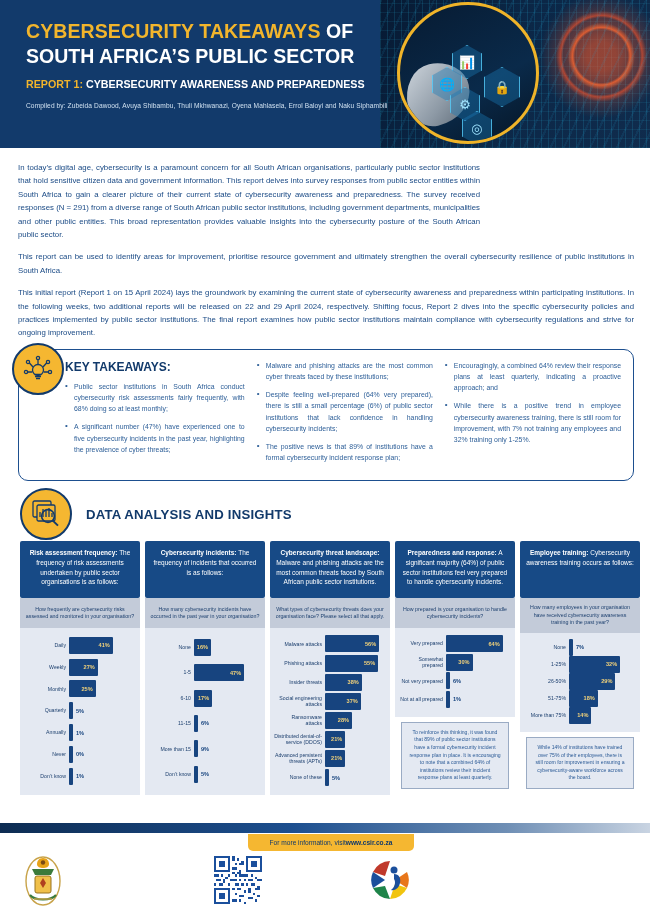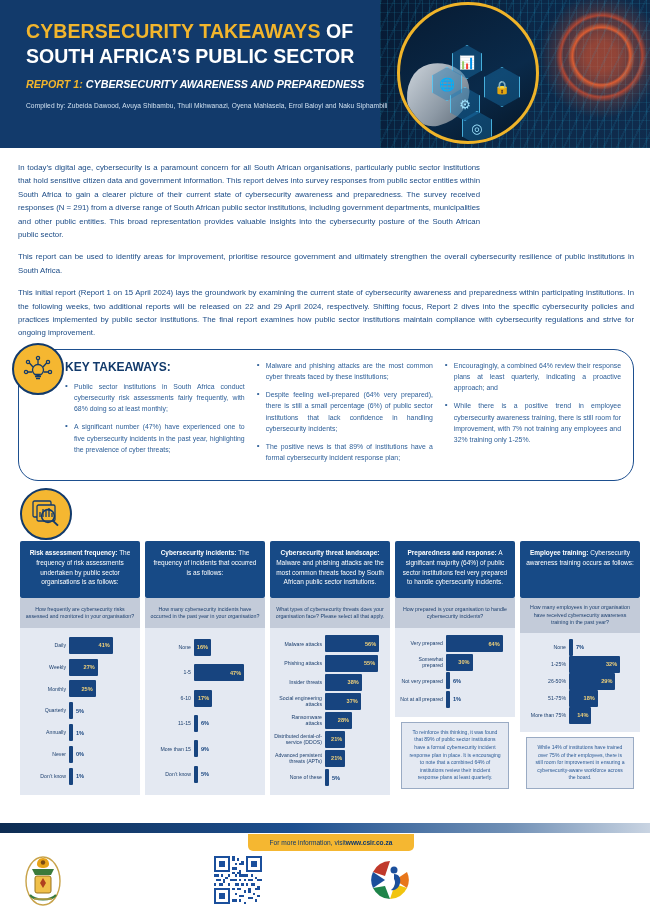--- a/index.html
+++ b/index.html
@@ -55,33 +55,33 @@
   .hand {
     position:absolute; left:6px; top:58px; width:64px; height:62px;
     background: linear-gradient(140deg,#cfd6dd 0%, #8e9aa6 60%, #5d6a77 100%);
     border-radius: 46% 54% 60% 40% / 60% 46% 54% 40%;
     transform: rotate(-12deg);
   }
   .header-text { position: relative; z-index: 4; padding: 20px 0 0 26px; }
   .title-1 { font-size: 19.5px; font-weight: bold; letter-spacing: .1px; line-height: 1.18; color: #f2b52c; }
   .title-1 .w { color:#ffffff; }
   .title-2 { font-size: 19.5px; font-weight: bold; color:#ffffff; line-height: 1.18; margin-top: 2px; }
-  .subtitle { margin-top: 9px; font-size: 10.7px; font-weight: bold; font-style: italic; color:#ffffff; line-height: 1.33; max-width: 350px; }
+  .subtitle { margin-top: 9px; font-size: 10.7px; font-weight: bold; color:#ffffff; line-height: 1.33; max-width: 350px; }
   .subtitle .gold { color: #f2b52c; }
   .compiled { margin-top: 11px; font-size: 6.6px; color:#cfe0f0; letter-spacing:.1px; }
 
   
   .intro { padding: 13px 16px 0 18px; position:relative; }
   .intro p { font-size: 7.8px; line-height: 1.72; color:#1a4a85; text-align: justify; margin-bottom: 9px; }
   .intro p.narrow { max-width: 462px; }
 
   
   .kt-wrap { position: relative; margin: 6px 16px 0 18px; }
   .kt-box {
-    border: 1.2px solid #1d4f8f; border-radius: 20px;
+    border: 1.2px solid #1d4f8f; border-radius: 10px;
     padding: 10px 12px 10px 46px;
     display:flex; gap: 12px;
   }
   .kt-icon {
     position:absolute; left:-6px; top:-6px; width: 52px; height: 52px; border-radius:50%;
     background:#f5b731; border: 2.5px solid #123a6b; z-index:5;
     display:flex; align-items:center; justify-content:center;
   }
   .kt-col { flex: 1 1 0; }
   .kt-col.c1 { flex: 1.02 1 0; }
@@ -248,20 +248,21 @@
         <svg width="34" height="34" viewBox="0 0 34 34" aria-hidden="true">
           <g fill="none" stroke="#123a6b" stroke-width="1.3">
             <rect x="4" y="4" width="18" height="16" rx="1.5"></rect>
             <rect x="8" y="8" width="18" height="16" rx="1.5" fill="#f5b731"></rect>
             <path d="M11 20v-5M14 20v-8M17 20v-6M20 20v-9M23 20v-4"></path>
             <circle cx="19" cy="19" r="6.4" fill="none" stroke-width="1.6"></circle>
             <path d="M23.8 23.6 29 28.6" stroke-width="2"></path>
           </g>
         </svg>
       </div>
+      <div class="da-title">DATA ANALYSIS AND INSIGHTS</div>
     </div>
 
     <div class="cards">
 
       <div class="card">
         <div class="card-head">
           <b>Risk assessment frequency:</b><span> The frequency of risk assessments undertaken by public sector organisations is as follows:</span>
         </div>
         <div class="chart-q">How frequently are cybersecurity risks assessed and monitored in your organisation?</div>
         <div class="chart-body" id="chart0">

